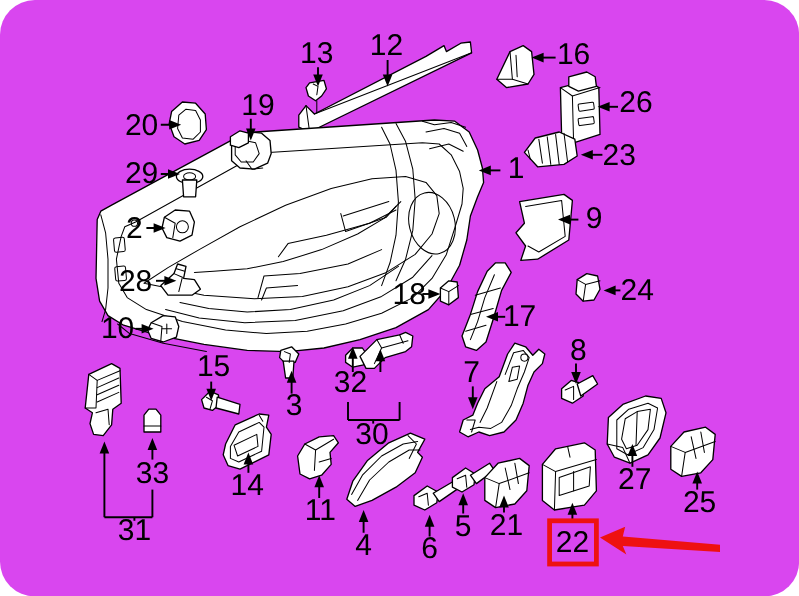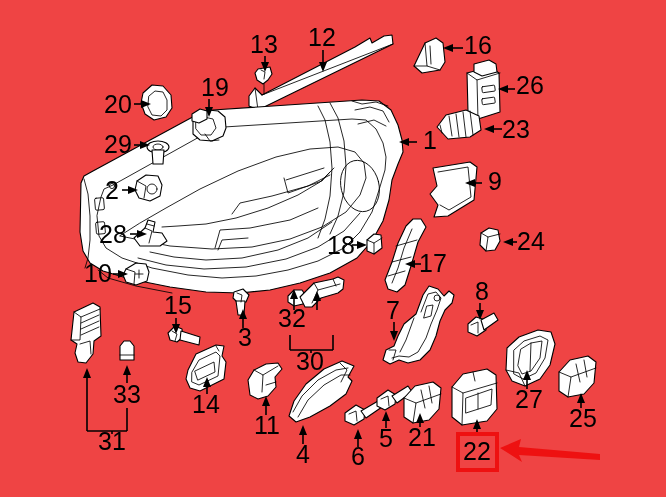--- a/index.html
+++ b/index.html
@@ -69,21 +69,21 @@
     stroke-width: 4;
   }
   .hl-arrow {
     fill: #ee1111;
     stroke: none;
   }
 </style>
 </head>
 <body>
 
-<div id="diagram-root" style="background: #ef4444;">
+<div id="diagram-root" style="background: #d946ef; border-radius: 29px;">
   <svg id="diagram-svg" viewBox="0 0 666 497">
 
     <g>
 
       <path class="part-fill" d="M249,96 L255,88 L262,95 L355,47 L370,38 L372,43 L384,36 L392,35 L393,44 L258,110 L249,106 Z"></path>
       <path class="part-thin" d="M262,95 L393,44"></path>
       <path class="part-thin" d="M255,88 L258,110"></path>
 
       <path class="part-fill" d="M81,183 L84,176 L93,171 L200,113 L213,110 L362,100 L379,101 L391,110
            L398,125 L402,140 L403,152 L398,164 L392,180 L389,200 L383,221 L372,241 L357,258

